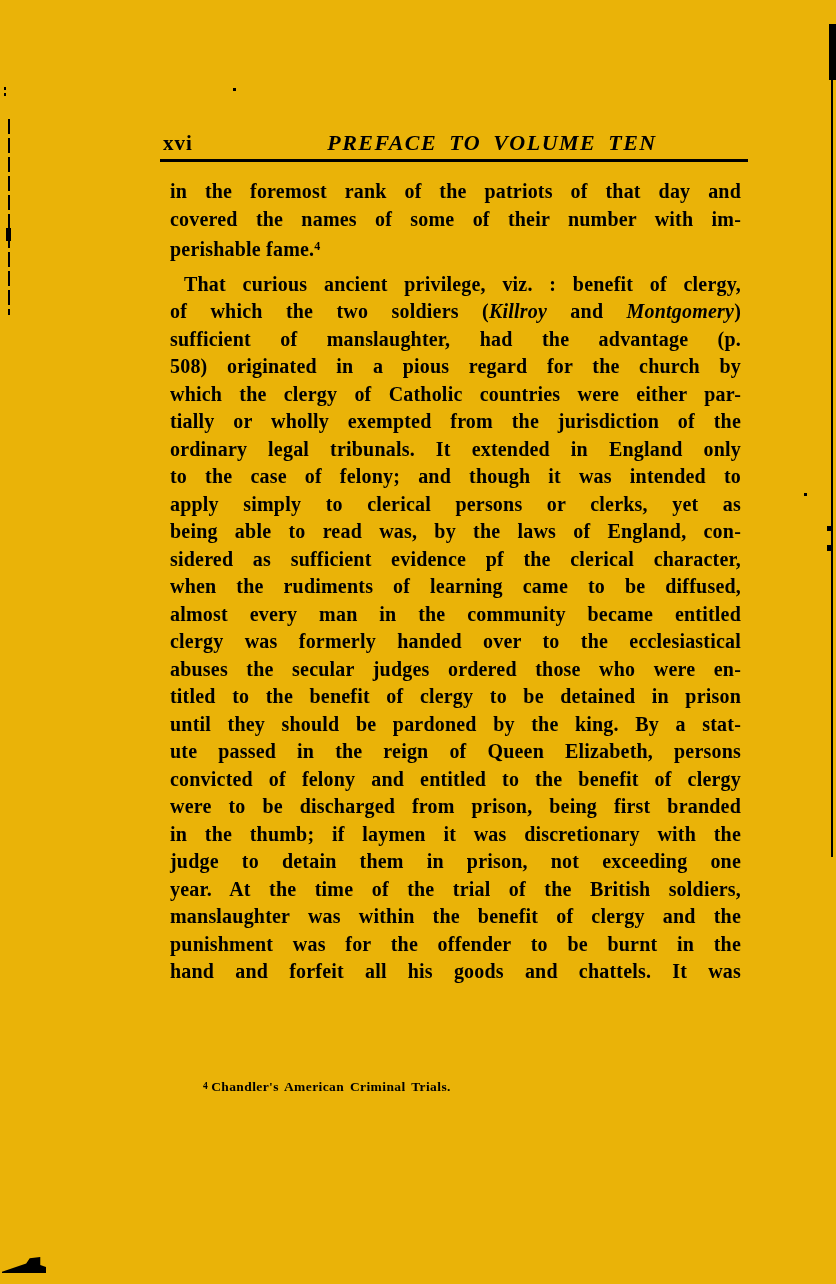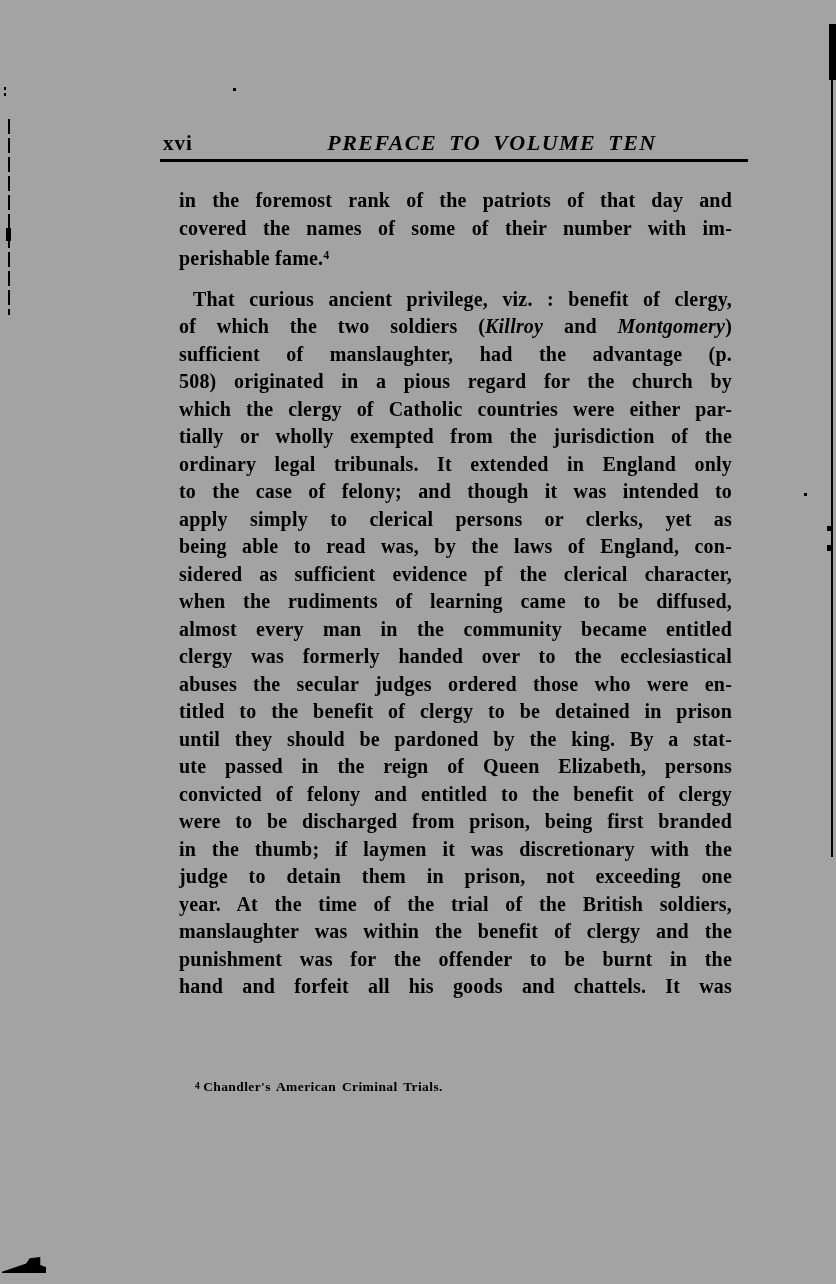--- a/index.html
+++ b/index.html
@@ -1,20 +1,20 @@
 <!DOCTYPE html>
 <html><head>
 <meta charset="utf-8">
 <style>
   html,body{margin:0;padding:0;}
   body{background:#777;}
   .page{
     position:relative;
     width:836px;height:1284px;
-    background:#a3a3a3;
+    background:#eab308;
     overflow:hidden;
     font-family:"Liberation Serif","DejaVu Serif",serif;
     color:#000;
   }
   
   .content{position:absolute;left:163px;top:131px;width:585px;}
   .head{position:relative;height:26px;}
   .folio{
     position:absolute;left:0;top:1px;
     font-size:21px;font-weight:700;letter-spacing:1px;line-height:22px;
@@ -23,35 +23,35 @@
     display:block;text-align:center;padding-left:73px;
     font-size:22px;font-weight:700;font-style:italic;
     letter-spacing:1.5px;word-spacing:5px;line-height:24px;
   }
   .head-rule{
     position:absolute;left:-3px;top:28px;width:588px;height:3px;
     background:#000;
   }
   
   .body-text{position:absolute;left:0;top:40px;width:585px;}
-  .para{margin:16px;}
+  .para{margin:7px;}
   .para + .para{margin-top:10px;}
   .line{
     height:27.5px;line-height:27.5px;
     font-size:20px;font-weight:700;letter-spacing:0.2px;
     text-align:justify;text-align-last:justify;
     white-space:nowrap;overflow:visible;
   }
   .line.last{text-align-last:left;}
   .para.indent .line:first-child{text-indent:14px;}
   .it{font-style:italic;}
   .sup{font-size:12px;vertical-align:6px;letter-spacing:0;}
   
   .footnote{
-    margin-top:13px;margin-left:32px;
+    margin-top:13px;margin-left:40px;
     font-size:13.5px;font-weight:700;letter-spacing:0.4px;word-spacing:2px;
   }
   .fn-marker{font-size:9.5px;vertical-align:2px;margin-right:3px;}
   
   .art{position:absolute;background:#000;}
   .art-right-bar{right:0;top:24px;width:7px;height:56px;}
   .art-right-line{left:831px;top:27px;width:2px;height:830px;}
   .art-right-tick1{left:827px;top:526px;width:5px;height:5px;}
   .art-right-tick2{left:827px;top:545px;width:5px;height:6px;}
   .art-dot-r{left:804px;top:493px;width:3px;height:3px;}

